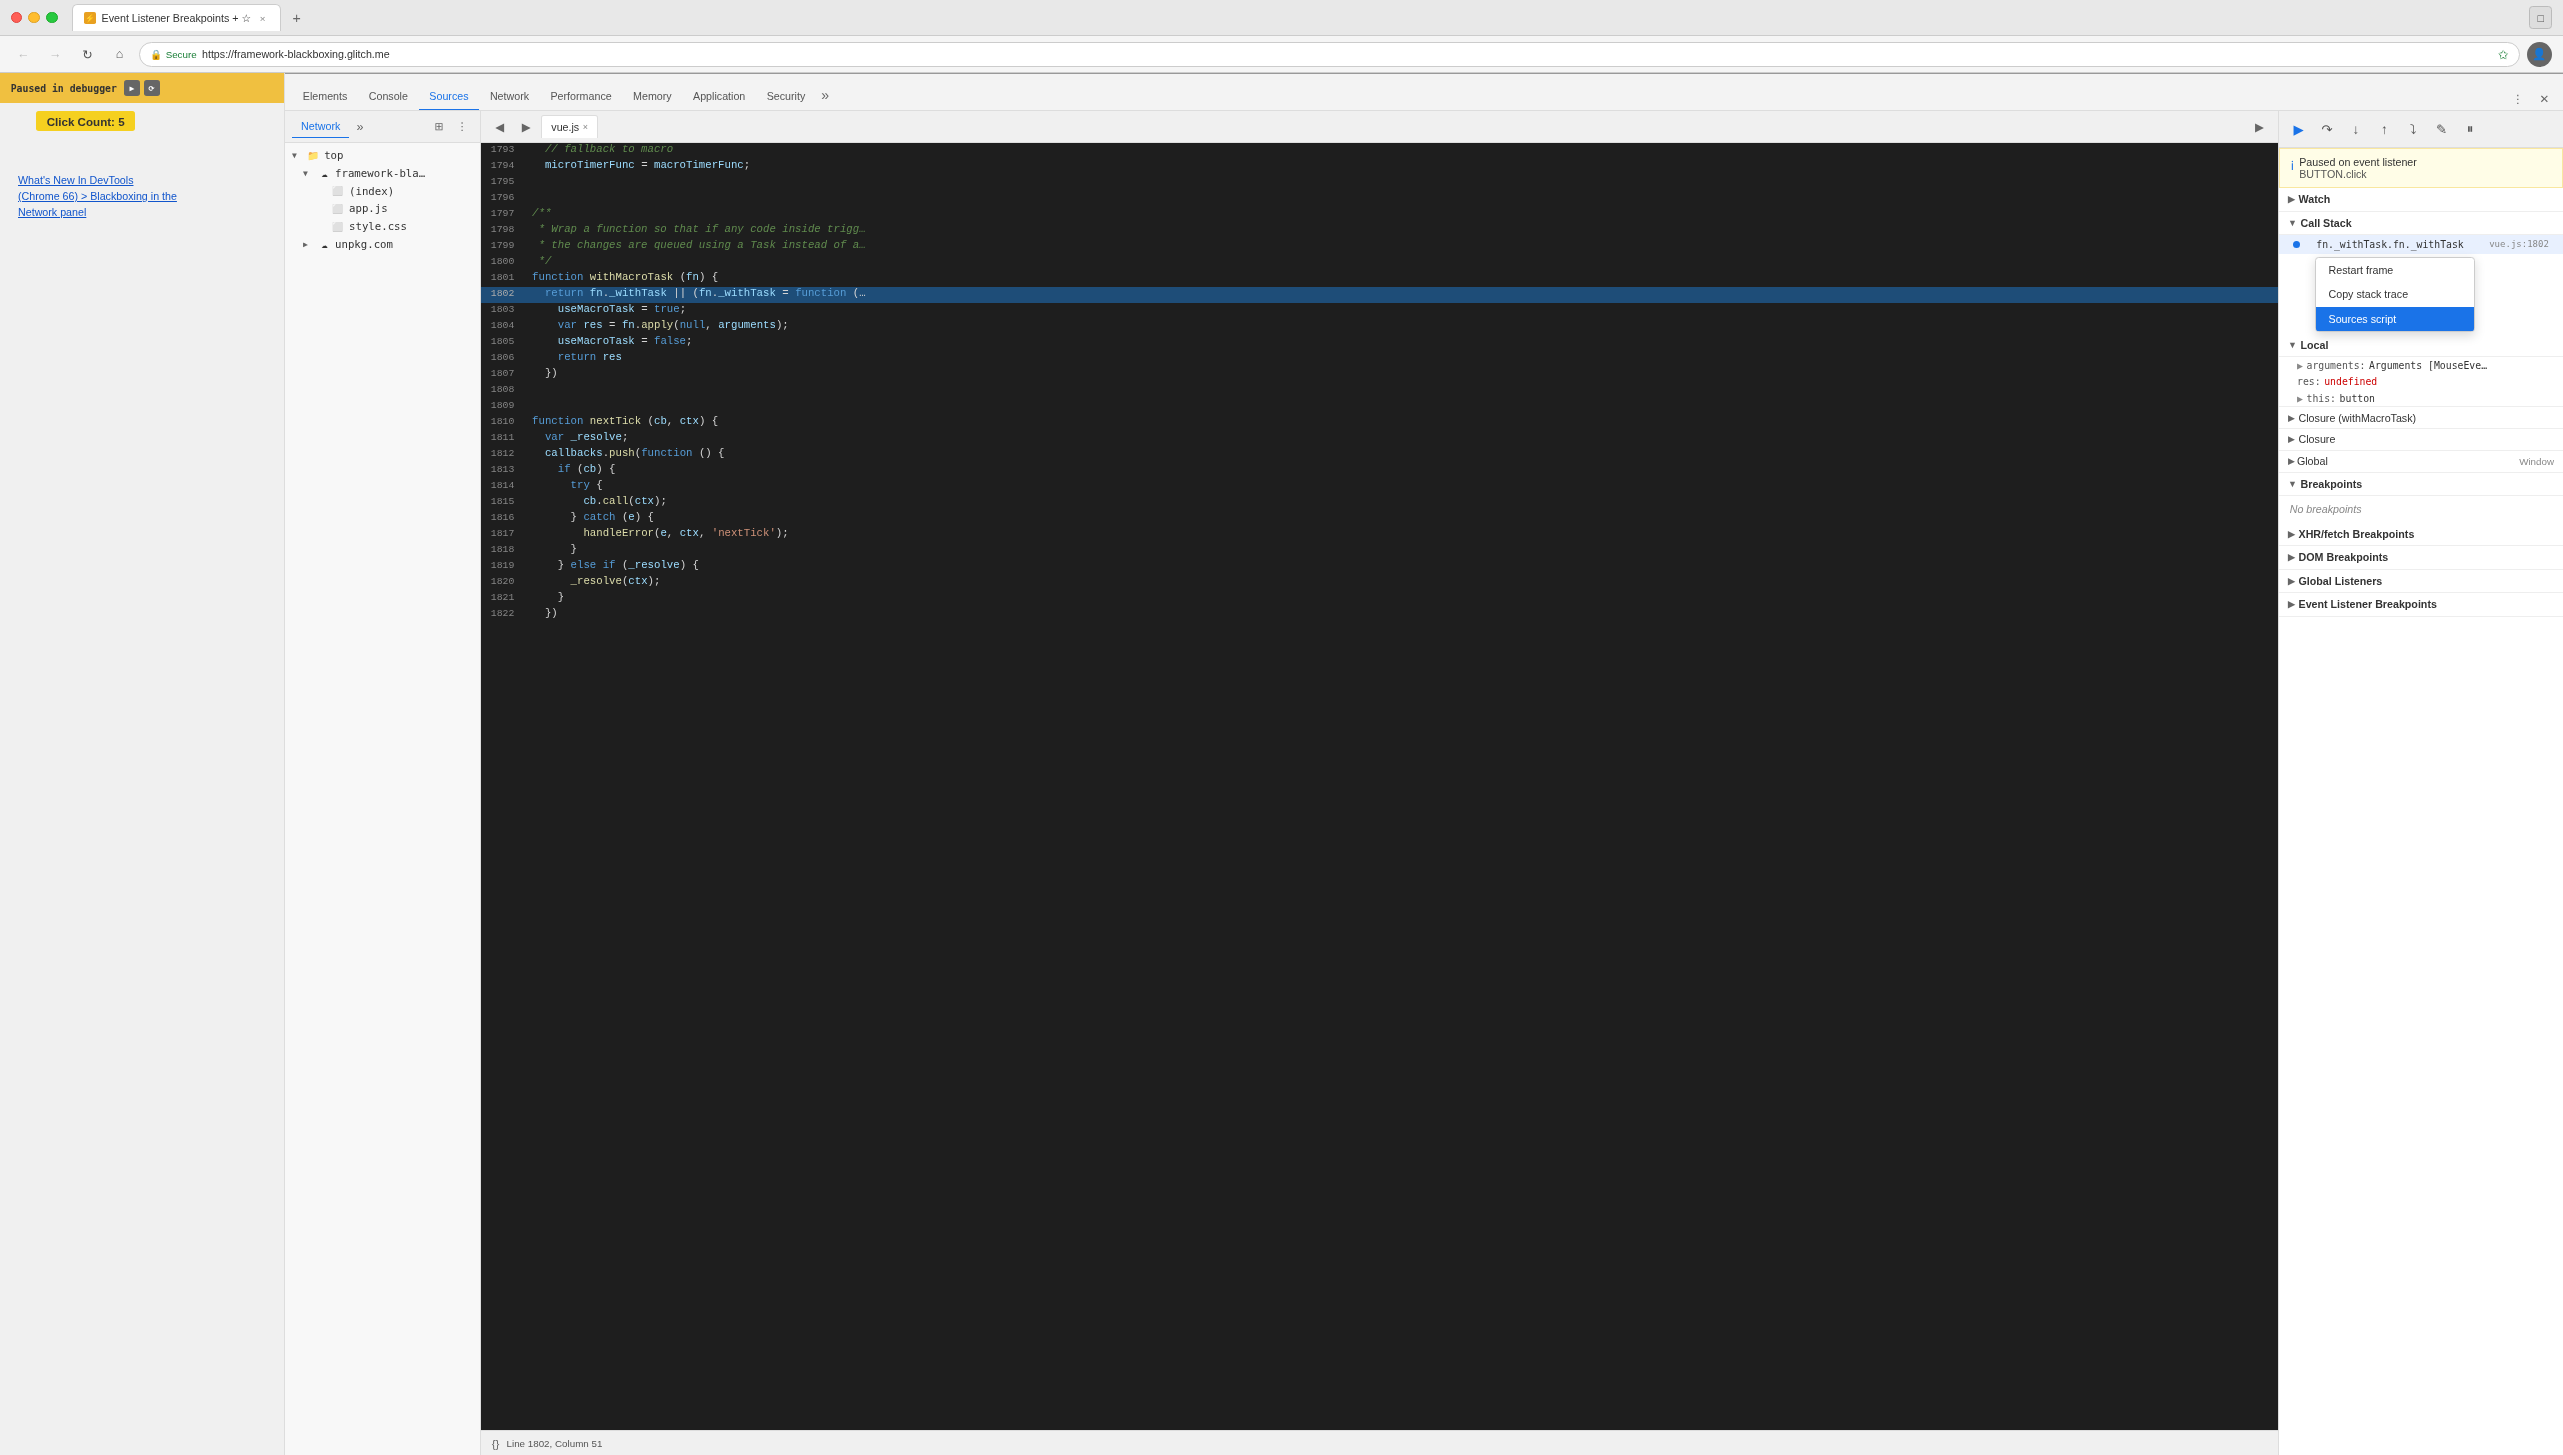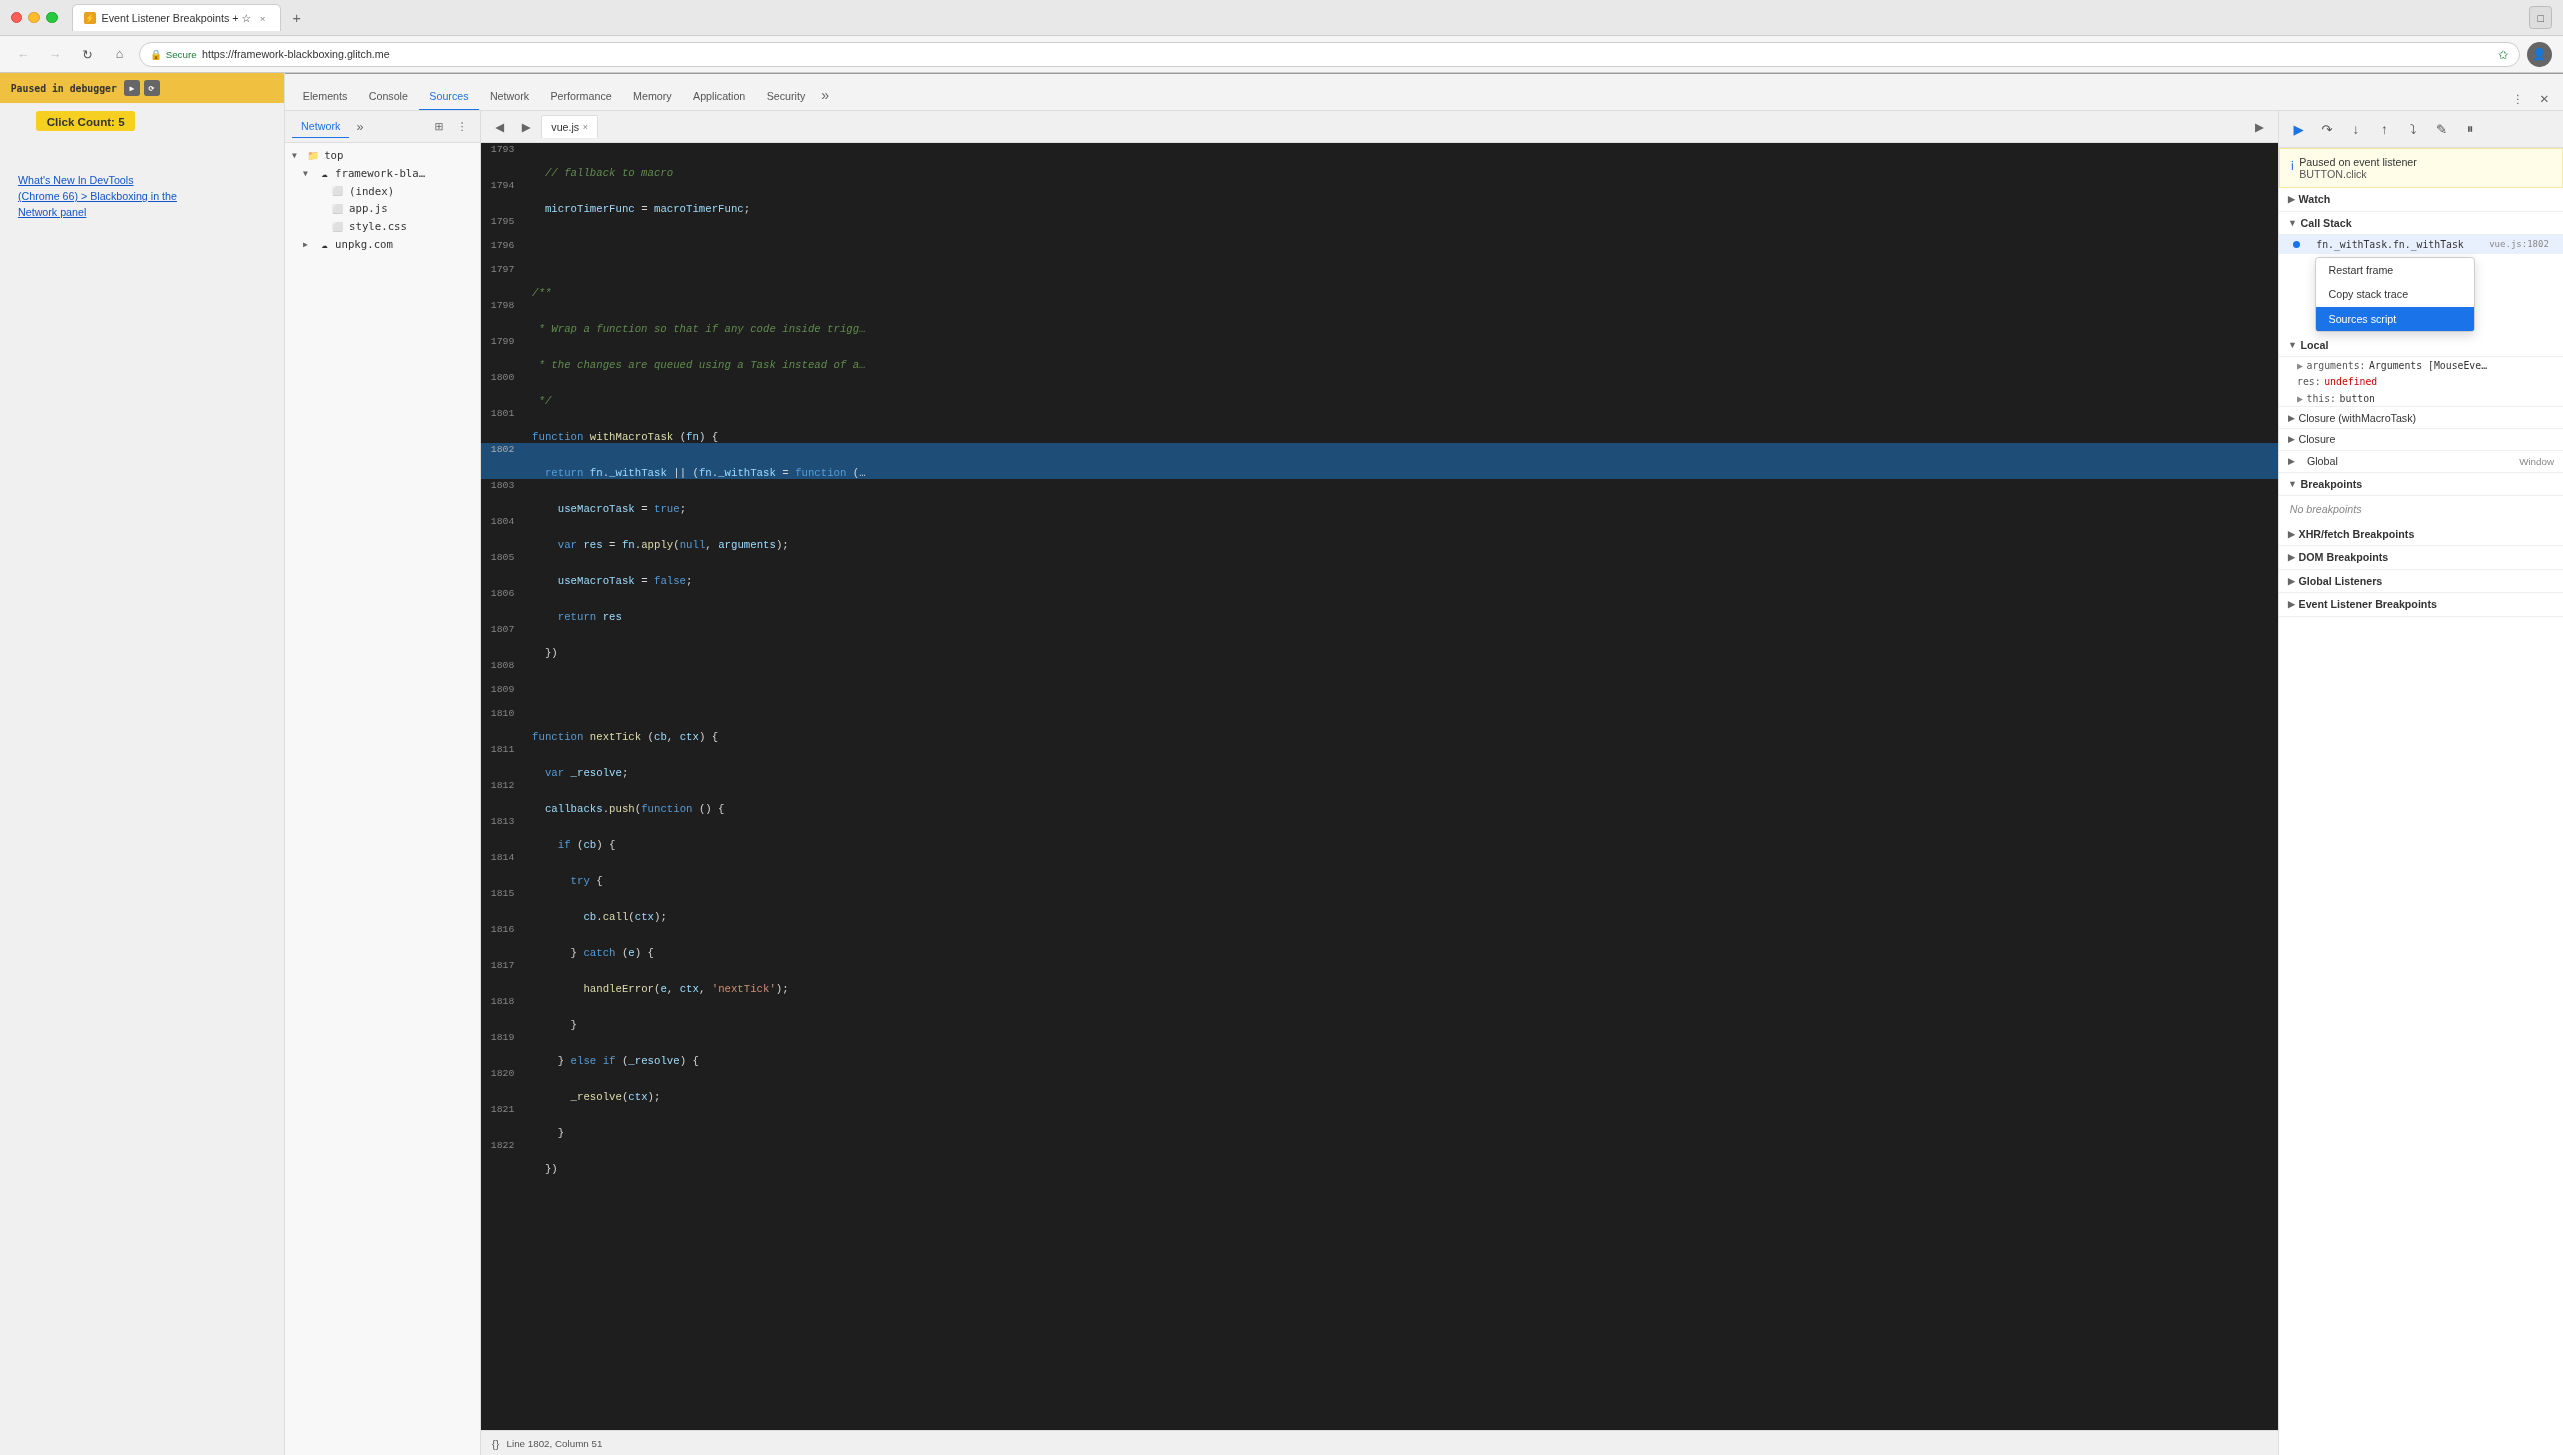--- a/index.html
+++ b/index.html
@@ -131,21 +131,21 @@
     .breakpoints-section { padding: 7.1px 10.7px; font-size: 10.7px; color: #888; font-style: italic; }
 
     .subsection-header { display: flex; align-items: center; gap: 3.6px; padding: 4.4px 9px; cursor: pointer; color: #333; font-size: 10.7px; border-bottom: 0.9px solid #eee; }
 
     
     .c-comment { color: #608b4e; font-style: italic; }
     
     
     .code-editor-dark { background: #1e1e1e; }
     .code-line-dark .line-num { color: #858585; }
-    .code-line-dark .line-content { color: #d4d4d4; margin-top: 24px; }
+    .code-line-dark .line-content { color: #d4d4d4; }
     .code-line-dark.highlighted { background: #094771; }
 
     
     html, body { width: 100%; height: 100%; }
   </style>
 </head>
 <body>
 
 <div class="browser-window">
 
@@ -519,21 +519,21 @@
             <span class="section-arrow closed"></span>
             <span>Closure (withMacroTask)</span>
           </div>
 
           <div class="subsection-header">
             <span class="section-arrow closed"></span>
             <span>Closure</span>
           </div>
 
           <div class="subsection-header" style="justify-content: space-between;">
-            <div style="display:flex;align-items:center;gap:12px;">
+            <div style="display:flex;align-items:center;gap:2px;">
               <span class="section-arrow closed"></span>
               <span>Global</span>
             </div>
             <span style="color:#888;font-size:9.8px;">Window</span>
           </div>
 
           <div class="section-header">
             <span class="section-arrow open"></span>
             <span>Breakpoints</span>
           </div>

